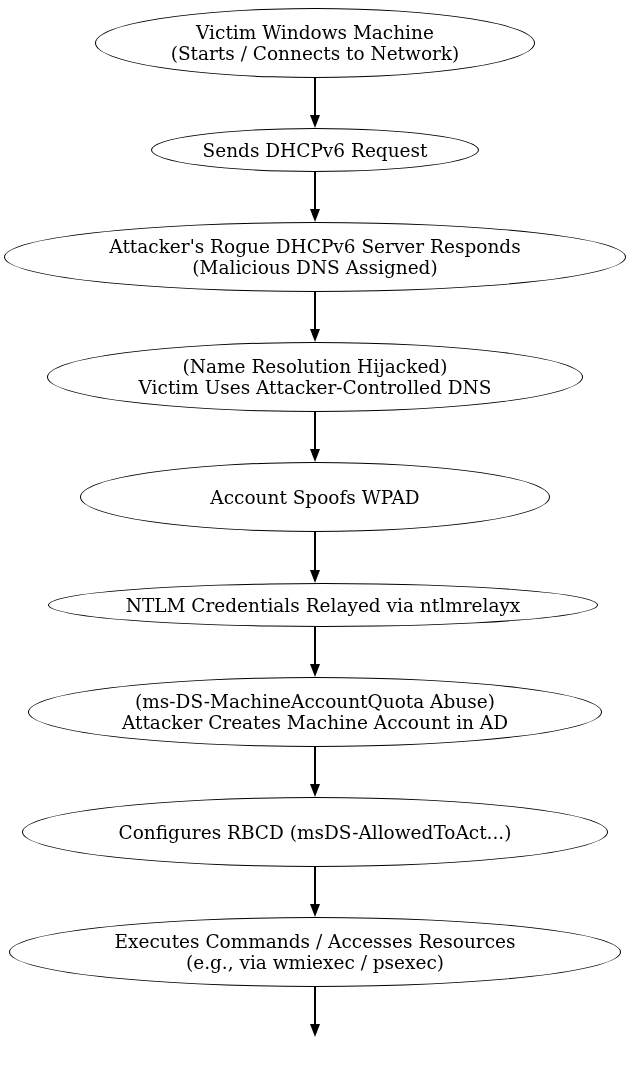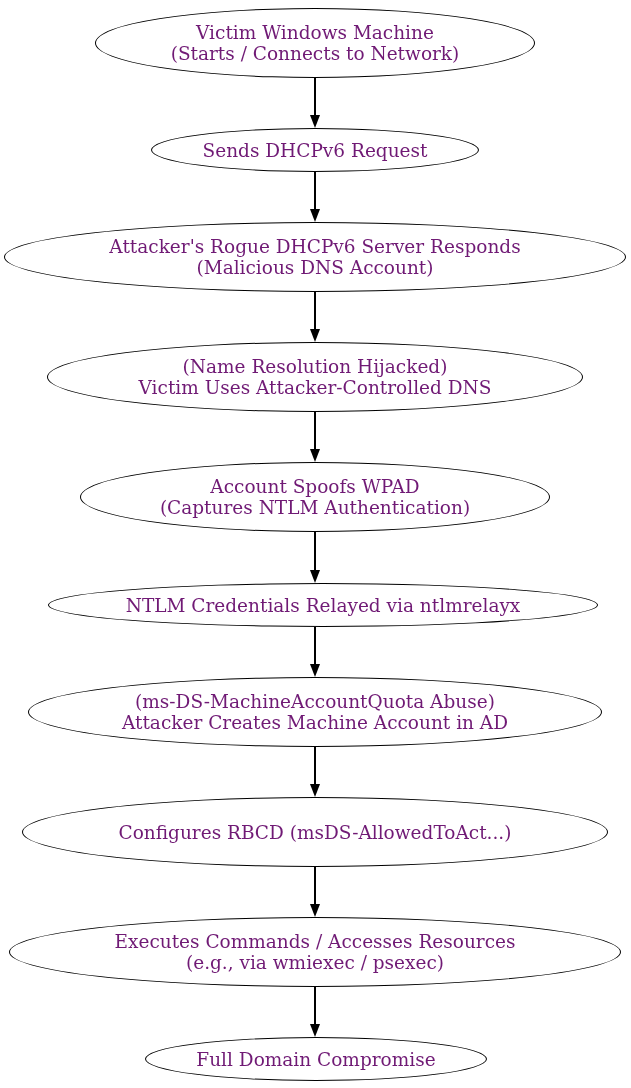--- a/index.html
+++ b/index.html
@@ -8,21 +8,21 @@
     background: #ffffff;
   }
   .canvas {
     position: relative;
     width: 631px;
     height: 1088px;
     background: #ffffff;
     font-family: "DejaVu Serif", serif;
     font-size: 18.5px;
     line-height: 21px;
-    color: #701a75;
+    color: #000000;
     overflow: hidden;
   }
   .node {
     position: absolute;
     box-sizing: border-box;
     border: 1.3px solid #000000;
     border-radius: 50%;
     background: #ffffff;
     display: flex;
     flex-direction: column;
@@ -71,41 +71,40 @@
     <span>Sends DHCPv6 Request</span>
   </div>
 
   <div class="arrow" style="left:309px; top:172px; height:50px;">
     <div class="shaft"></div>
     <div class="head"></div>
   </div>
 
   <div class="node" style="left:4px; top:222px; width:622px; height:70px;">
     <span>Attacker's Rogue DHCPv6 Server Responds</span>
-    <span>(Malicious DNS Account)</span>
+    <span>(Malicious DNS Assigned)</span>
   </div>
 
   <div class="arrow" style="left:309px; top:292px; height:50px;">
     <div class="shaft"></div>
     <div class="head"></div>
   </div>
 
   <div class="node" style="left:47px; top:342px; width:536px; height:70px;">
     <span>(Name Resolution Hijacked)</span>
     <span>Victim Uses Attacker-Controlled DNS</span>
   </div>
 
   <div class="arrow" style="left:309px; top:412px; height:50px;">
     <div class="shaft"></div>
     <div class="head"></div>
   </div>
 
   <div class="node" style="left:80px; top:462px; width:470px; height:70px;">
     <span>Account Spoofs WPAD</span>
-    <span>(Captures NTLM Authentication)</span>
   </div>
 
   <div class="arrow" style="left:309px; top:532px; height:51px;">
     <div class="shaft"></div>
     <div class="head"></div>
   </div>
 
   <div class="node" style="left:48px; top:583px; width:550px; height:44px;">
     <span>NTLM Credentials Relayed via ntlmrelayx</span>
   </div>
@@ -137,17 +136,14 @@
   <div class="node" style="left:9px; top:917px; width:612px; height:70px;">
     <span>Executes Commands / Accesses Resources</span>
     <span>(e.g., via wmiexec / psexec)</span>
   </div>
 
   <div class="arrow" style="left:309px; top:987px; height:50px;">
     <div class="shaft"></div>
     <div class="head"></div>
   </div>
 
-  <div class="node" style="left:145px; top:1037px; width:342px; height:44px;">
-    <span>Full Domain Compromise</span>
-  </div>
 
 </div>
 
 </body></html>

